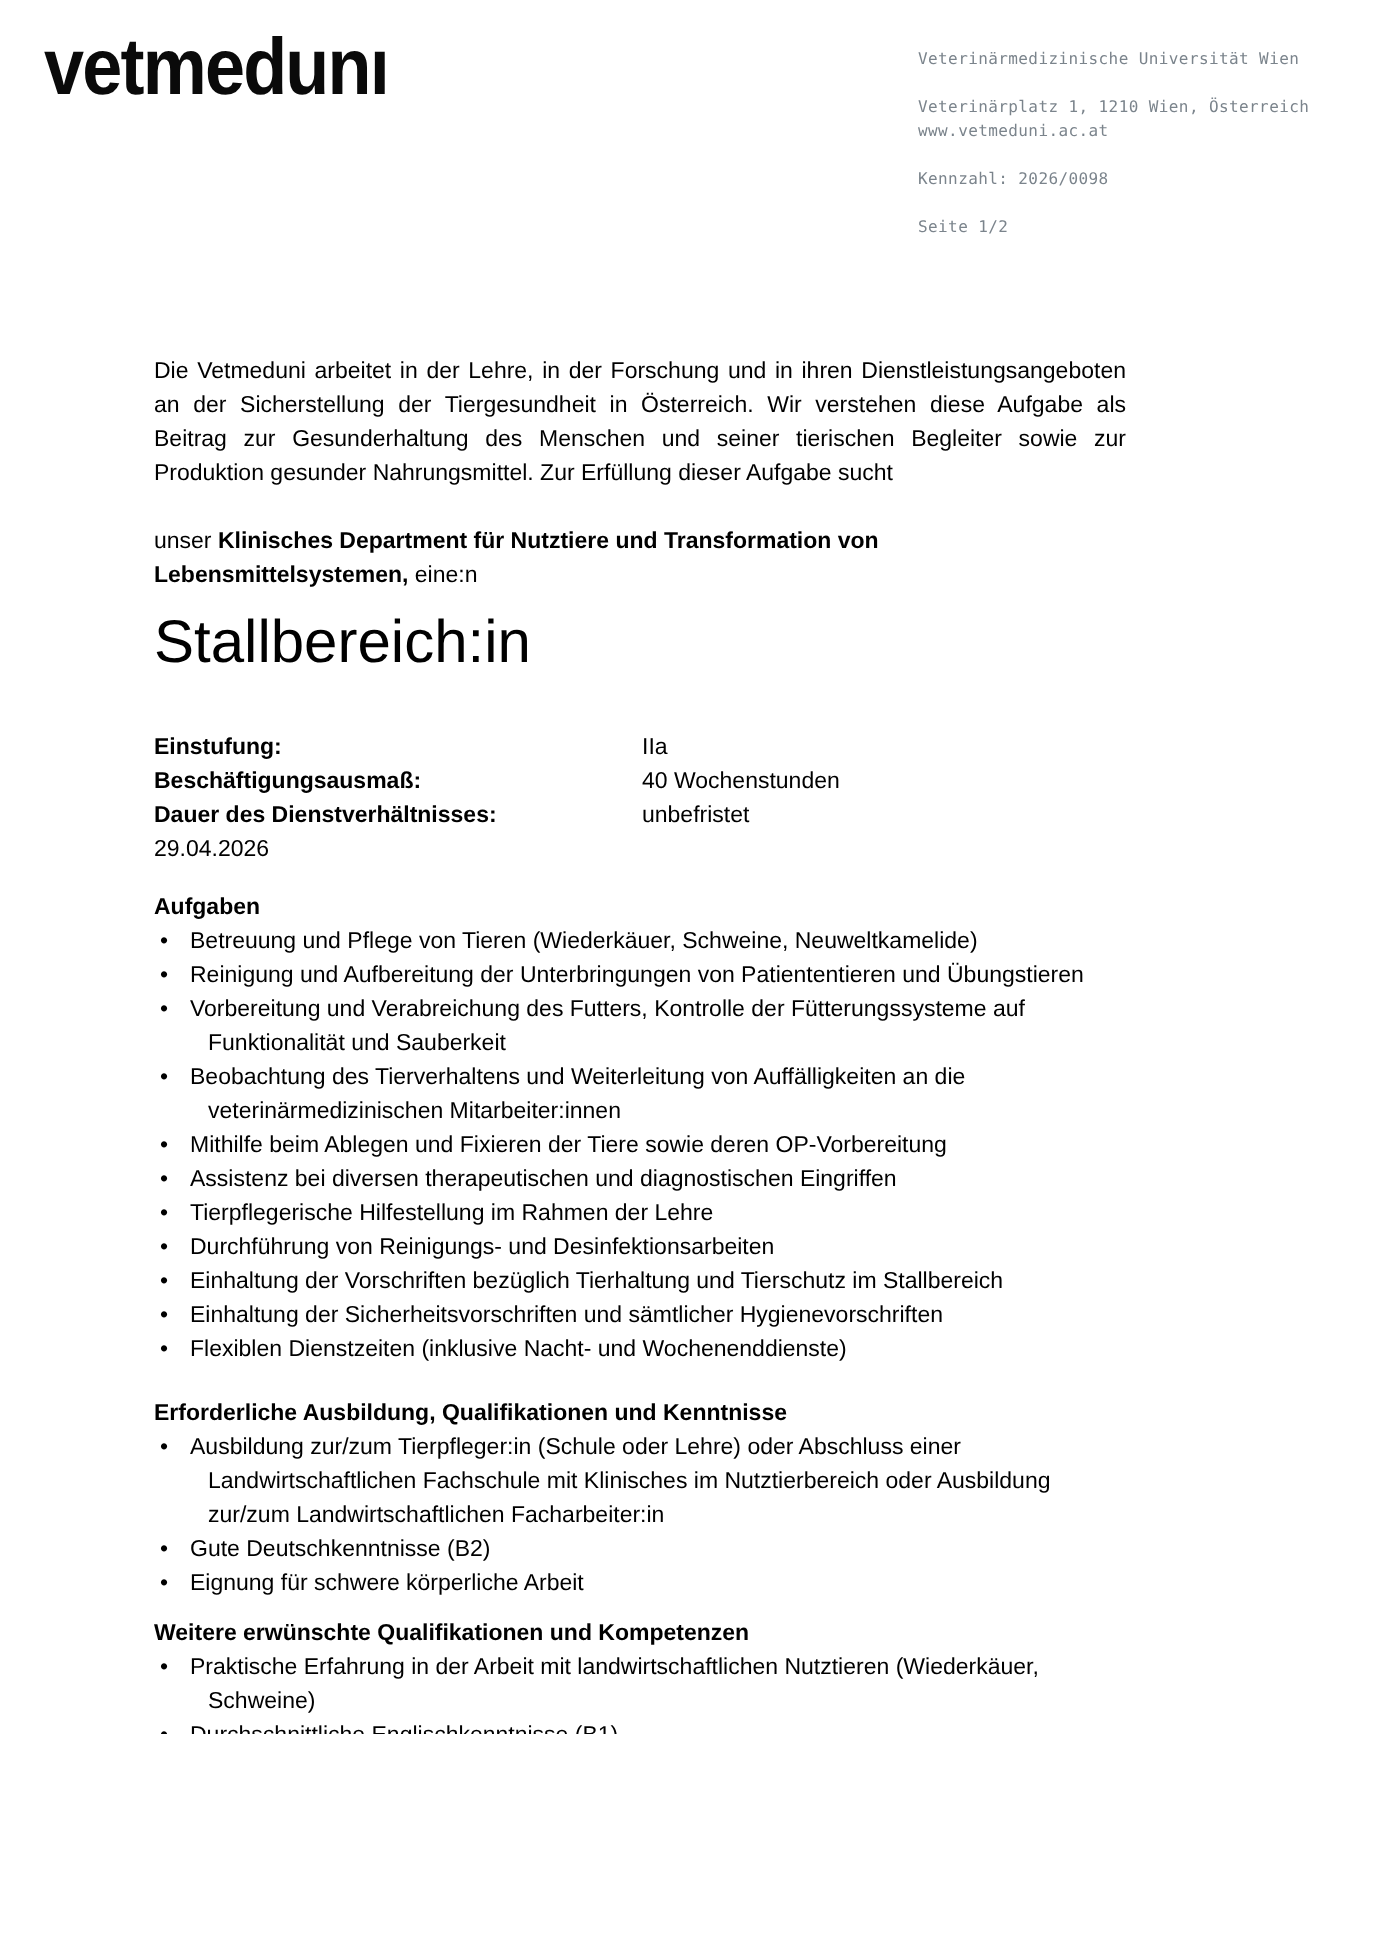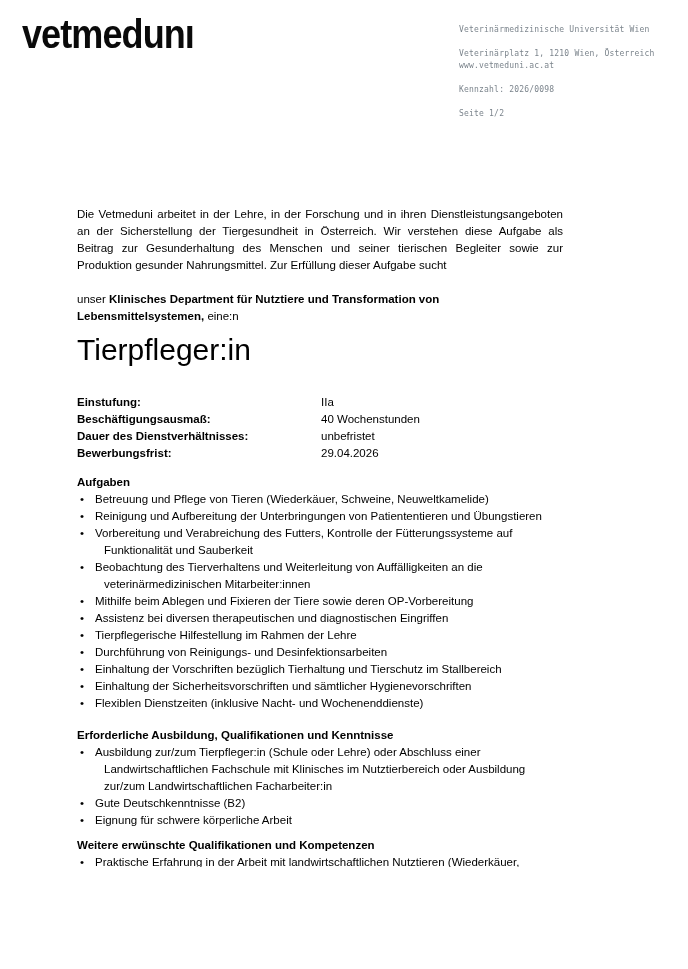--- a/index.html
+++ b/index.html
@@ -16,21 +16,21 @@
   .meta {
     position:absolute; left:459px; top:24px;
     font-family:"DejaVu Sans Mono", monospace;
     font-size:8px; line-height:12px; letter-spacing:0.2px;
     color:var(--meta-text, #7b848c); white-space:nowrap;
   }
   .mgroup { margin:0 0 12px 0; }
   
   .content {
     position:absolute; left:77px; top:178px; width:486px;
-    font-size:11.5px; line-height:17px; color:#000;margin-top:28px;
+    font-size:11.5px; line-height:17px; color:#000;
   }
   .jline { text-align:justify; text-align-last:justify; }
   .lline { text-align:left; }
   .b { font-weight:bold; }
   .dept { margin-top:17px; }
   .job-title { margin-top:6px; font-size:30px; line-height:38px; font-weight:400; white-space:nowrap; }
   .details { margin-top:25px; }
   .drow { display:flex;gap:44px; }
   .dlabel { width:200px; font-weight:bold; flex:none; }
   .dvalue { flex:1; }
@@ -72,37 +72,36 @@
       <div class="jline">an der Sicherstellung der Tiergesundheit in Österreich. Wir verstehen diese Aufgabe als</div>
       <div class="jline">Beitrag zur Gesunderhaltung des Menschen und seiner tierischen Begleiter sowie zur</div>
       <div class="lline">Produktion gesunder Nahrungsmittel. Zur Erfüllung dieser Aufgabe sucht</div>
     </div>
 
     <div class="dept">
       <div class="lline"><span>unser </span><span class="b">Klinisches Department für Nutztiere und Transformation von</span></div>
       <div class="lline"><span class="b">Lebensmittelsystemen,</span><span> eine:n</span></div>
     </div>
 
-    <div class="job-title">Tierpfleger:in</div>
+    <div class="job-title">Stallbereich:in</div>
 
     <div class="details">
       <div class="drow">
         <div class="dlabel">Einstufung:</div>
         <div class="dvalue">IIa</div>
       </div>
       <div class="drow">
         <div class="dlabel">Beschäftigungsausmaß:</div>
         <div class="dvalue">40 Wochenstunden</div>
       </div>
       <div class="drow">
         <div class="dlabel">Dauer des Dienstverhältnisses:</div>
         <div class="dvalue">unbefristet</div>
       </div>
       <div class="drow">
-        <div class="dlabel">Bewerbungsfrist:</div>
         <div class="dvalue">29.04.2026</div>
       </div>
       <div class="drow">
       </div>
     </div>
 
     <div class="section s0">
       <div class="sec-h">Aufgaben</div>
       <div class="item">
         <div class="line first">Betreuung und Pflege von Tieren (Wiederkäuer, Schweine, Neuweltkamelide)</div>

